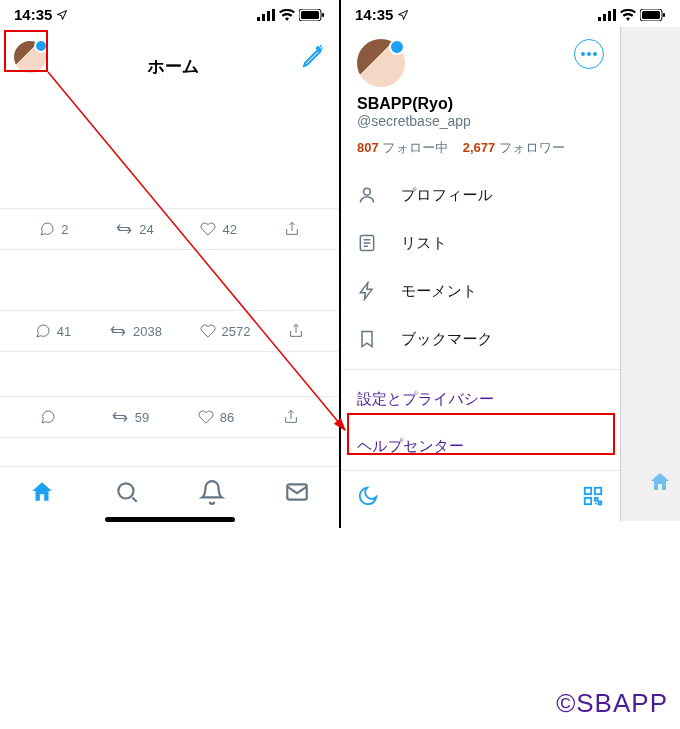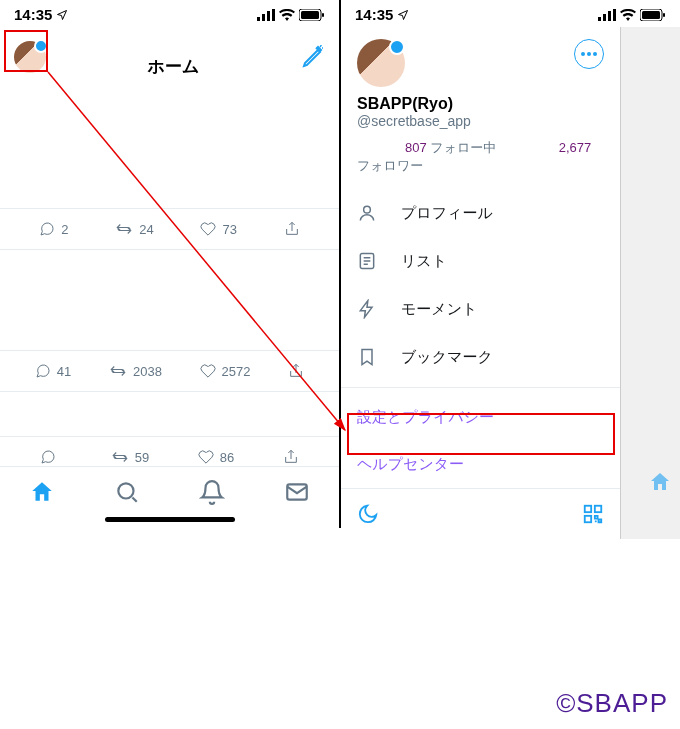--- a/index.html
+++ b/index.html
@@ -17,21 +17,21 @@
   .header { display: flex; align-items: center; justify-content: space-between; padding: 8px 14px 10px; }
   .avatar-sm { width: 32px; height: 32px; border-radius: 50%; position: relative; background: linear-gradient(135deg, #8b5a3c 40%, #f4d7c5 40%); }
   .avatar-sm::after { content: ""; position: absolute; top: -2px; right: -2px; width: 10px; height: 10px; background: #1da1f2; border-radius: 50%; border: 2px solid #fff; }
   .title { font-size: 17px; font-weight: 700; margin-top: 20px; }
   .compose { color: #1da1f2; }
 
   .highlight-box { position: absolute; border: 2px solid #e60000; pointer-events: none; }
 
   .feed { flex: 1; overflow: hidden; }
   .feed-row { border-top: 1px solid #e6ecf0; border-bottom: 1px solid #e6ecf0; padding: 12px 16px; margin-top: 120px; }
-  .feed-row.second { margin-top: 100px; text-align: center; }
+  .feed-row.second { margin-top: 60px; text-align: center; }
   .feed-row.third { margin-top: 44px; }
   .actions { display: flex; justify-content: space-around; align-items: center; color: #657786; font-size: 13px; }
   .act { display: flex; align-items: center; gap: 6px; }
   .act svg { display: block; }
 
   .tabbar { display: flex; justify-content: space-around; align-items: center; padding: 12px 0 6px; border-top: 1px solid #e6ecf0; }
   .tabbar svg { display: block; }
 
   .home-indicator { width: 130px; height: 5px; background: #000; border-radius: 3px; margin: 6px auto 6px; }
 
@@ -41,26 +41,26 @@
   .drawer-shadow { flex: 1; background: #f0f0f0; }
 
   .drawer-top { display: flex; justify-content: space-between; align-items: flex-start; padding: 12px 16px 8px; }
   .avatar-lg { width: 48px; height: 48px; border-radius: 50%; background: linear-gradient(135deg, #8b5a3c 40%, #f4d7c5 40%); position: relative; }
   .avatar-lg::after { content: ""; position: absolute; top: 0; right: 0; width: 12px; height: 12px; background: #1da1f2; border-radius: 50%; border: 2px solid #fff; }
   .more-circle { width: 30px; height: 30px; border: 1.5px solid #1da1f2; border-radius: 50%; display: flex; align-items: center; justify-content: center; color: #1da1f2; font-size: 16px; }
 
   .profile-name { padding: 0 16px; font-size: 16px; font-weight: 700; }
   .profile-handle { padding: 0 16px 10px; font-size: 14px; color: #657786; }
   .follow-stats { padding: 0 16px 14px; font-size: 13px; color: #657786; }
-  .follow-stats b { color: #701a75; font-weight: 400; margin-left: 48px; }
+  .follow-stats b { color: #c2410c; font-weight: 700; }
 
   .menu-item { display: flex; align-items: center; gap: 24px; padding: 14px 16px; font-size: 15px; color: #14171a; }
   .menu-item svg { color: #657786; }
   .menu-div { height: 1px; background: #e6ecf0; margin: 6px 0; }
-  .menu-text { padding: 14px 16px; font-size: 15px; color: #8b5cf6; }
+  .menu-text { padding: 14px 16px; font-size: 15px; color: #4c1d95; }
 
   .drawer-footer { margin-top: auto; display: flex; justify-content: space-between; align-items: center; padding: 14px 16px; border-top: 1px solid #e6ecf0; }
 
   .arrow-svg { position: absolute; top: 0; left: 0; pointer-events: none; }
 
   .watermark { position: absolute; bottom: 10px; right: 12px; font-size: 26px; color: #4c1d95; letter-spacing: 1px; }
   .shadow-icons { position: absolute; right: 8px; bottom: 34px; display: flex; align-items: center; gap: 20px; }
 </style>
 </head>
 <body>
@@ -116,21 +116,21 @@
           <div class="act">
             <svg width="18" height="16" viewBox="0 0 24 18" fill="none" stroke="#657786" stroke-width="1.5">
                 <path d="M7 3l-4 4 4 4M3 7h14a3 3 0 013 3v1M17 15l4-4-4-4M21 11H7a3 3 0 01-3-3V7"></path>
               </svg>
             <span>24</span>
           </div>
           <div class="act">
             <svg width="16" height="16" viewBox="0 0 24 24" fill="none" stroke="#657786" stroke-width="1.5">
                 <path d="M20.84 4.61a5.5 5.5 0 00-7.78 0L12 5.67l-1.06-1.06a5.5 5.5 0 00-7.78 7.78L12 21.23l8.84-8.84a5.5 5.5 0 000-7.78z"></path>
               </svg>
-            <span>73</span>
+            <span>42</span>
           </div>
           <div class="act">
             <svg width="16" height="16" viewBox="0 0 24 24" fill="none" stroke="#657786" stroke-width="1.5">
                 <path d="M4 12v8h16v-8M12 2v13M8 6l4-4 4 4"></path>
               </svg>
           </div>
         </div>
       </div>
 
       <div class="feed-row second">

